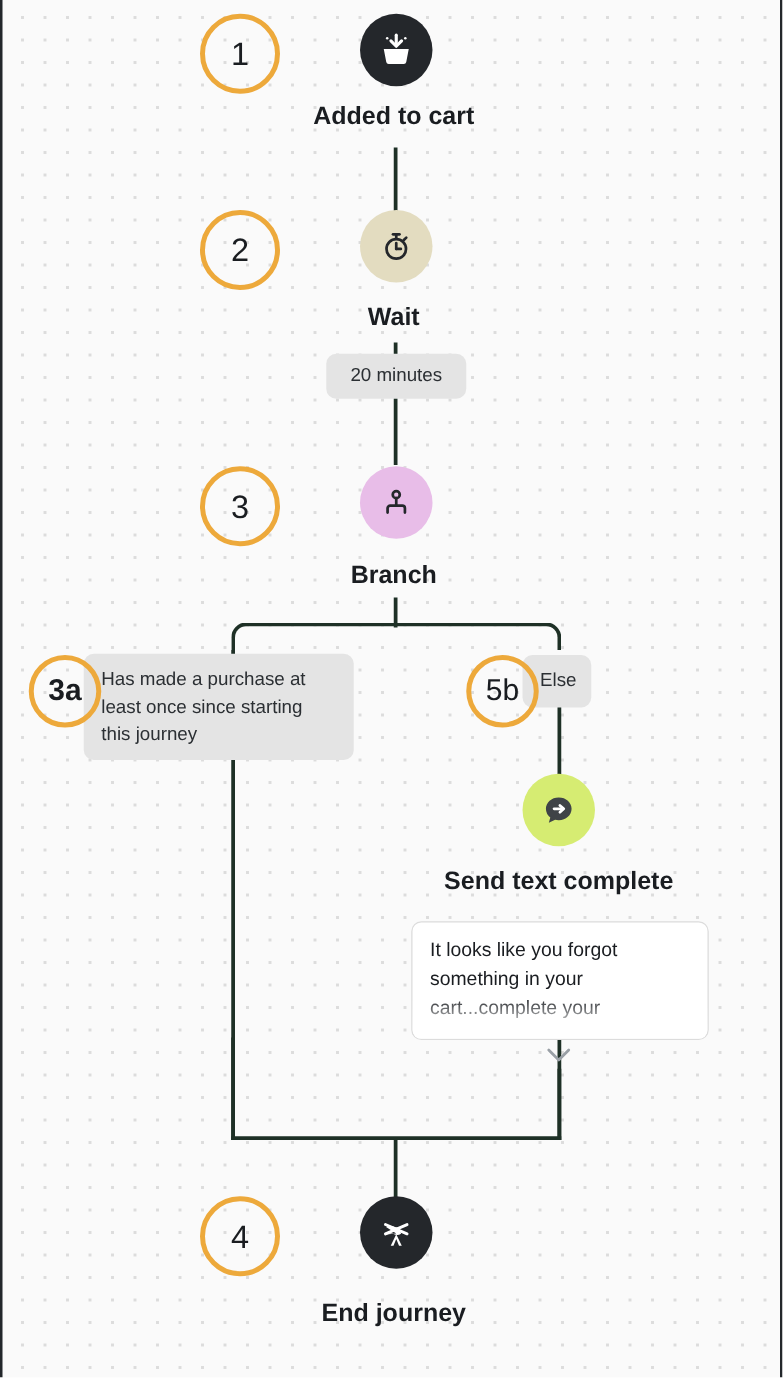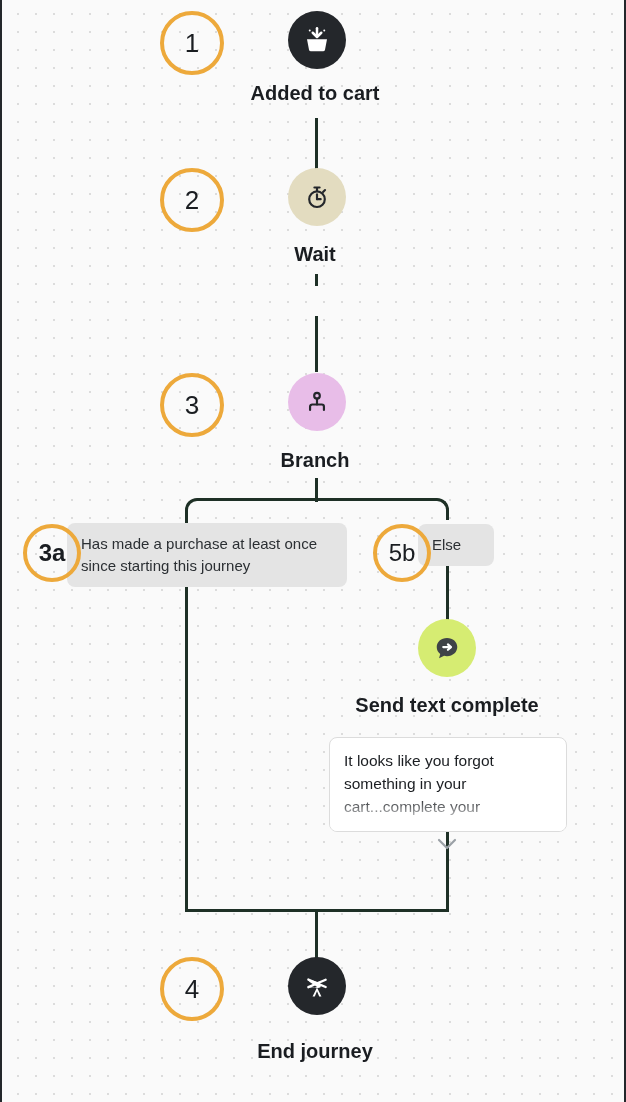--- a/index.html
+++ b/index.html
@@ -193,37 +193,38 @@
         <circle cx="12" cy="14" r="7.2" stroke="#24272b" stroke-width="2"></circle>
         <path d="M12 14V9.6" stroke="#24272b" stroke-width="2" stroke-linecap="round"></path>
         <path d="M12 14h3.4" stroke="#24272b" stroke-width="2" stroke-linecap="round"></path>
         <path d="M9.6 3.2h4.8" stroke="#24272b" stroke-width="2" stroke-linecap="round"></path>
         <path d="M12 3.2v3.6" stroke="#24272b" stroke-width="2"></path>
         <path d="M17.6 7.4l1.8-1.8" stroke="#24272b" stroke-width="2" stroke-linecap="round"></path>
       </svg>
     </span>
   </div>
   <div class="node-title" style="left:0; top:243px; width:626px;">Wait</div>
+  <div class="chip" style="left:259px; top:283px; width:112px; text-align:center;">20 minutes</div>
 
   <div class="step-num big" style="left:158px; top:373px;">3</div>
   <div class="node-icon" style="left:286px; top:373px; background:#e8bde8;">
     <span>
       <svg width="26" height="26" viewBox="0 0 24 24" fill="none">
         <circle cx="12" cy="6.2" r="2.6" stroke="#24272b" stroke-width="2"></circle>
         <path d="M12 8.8v5.4" stroke="#24272b" stroke-width="2" stroke-linecap="round"></path>
         <path d="M5.6 19.4v-3.1a2 2 0 0 1 2-2h8.8a2 2 0 0 1 2 2v3.1" stroke="#24272b" stroke-width="2" stroke-linecap="round"></path>
       </svg>
     </span>
   </div>
   <div class="node-title" style="left:0; top:449px; width:626px;">Branch</div>
 
-  <div class="chip wide" style="left:65px; top:523px; width:280px;">Has made a purchase at least once since starting this journey</div>
+  <div class="chip wide" style="left:65px; top:523px; width:216px;">Has made a purchase at least once since starting this journey</div>
   <div class="step-num sub" style="left:21px; top:524px;font-weight:bold;">3a</div>
 
-  <div class="chip" style="left:416px; top:524px; width:76px; padding-top:10px; padding-bottom:10px;">Else</div>
+  <div class="chip" style="left:416px; top:524px; width:55px; text-align:center; padding-top:10px; padding-bottom:10px;">Else</div>
   <div class="step-num sub" style="left:371px; top:524px;">5b</div>
 
   <div class="node-icon" style="left:416px; top:619px; background:#d6ec72;">
     <span>
       <svg width="28" height="28" viewBox="0 0 24 24" fill="none">
         <path d="M12 3.4c5 0 8.8 3.4 8.8 7.8 0 4.4-3.8 7.8-8.8 7.8a10 10 0 0 1-2.5-.3l-4.3 2 1-3.6A7.4 7.4 0 0 1 3.2 11.2C3.2 6.8 7 3.4 12 3.4z" fill="#3f4347"></path>
         <path d="M8.8 11.2h6.1" stroke="#fff" stroke-width="1.9" stroke-linecap="round"></path>
         <path d="M12.8 8.9l2.6 2.3-2.6 2.3" stroke="#fff" stroke-width="1.9" stroke-linecap="round" stroke-linejoin="round"></path>
       </svg>
     </span>

